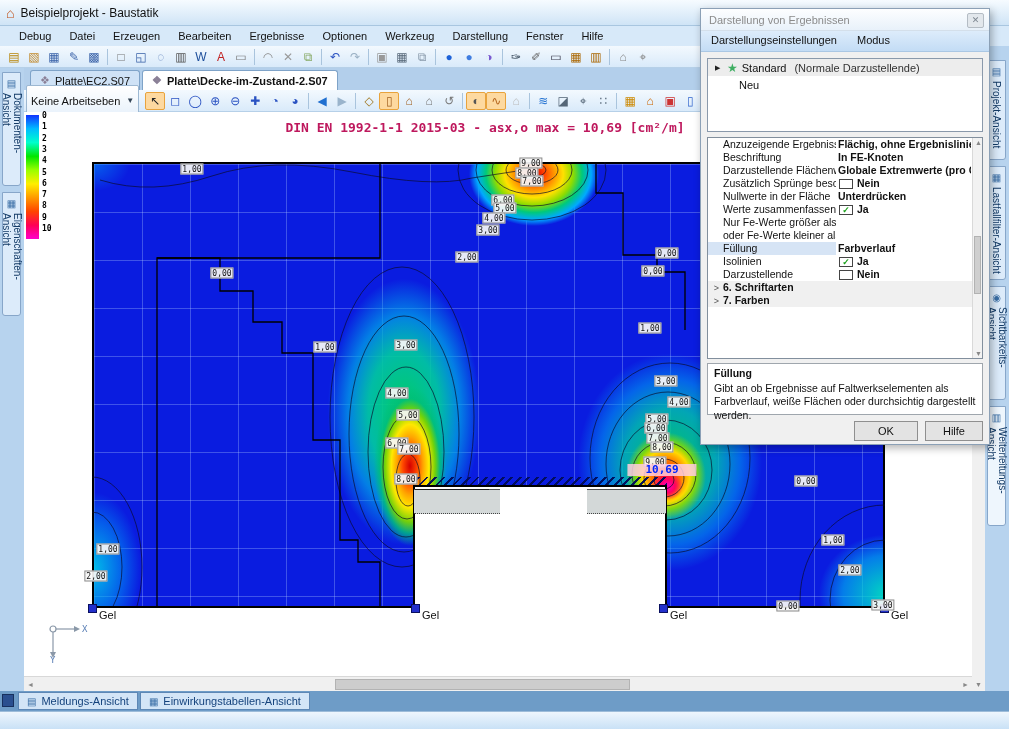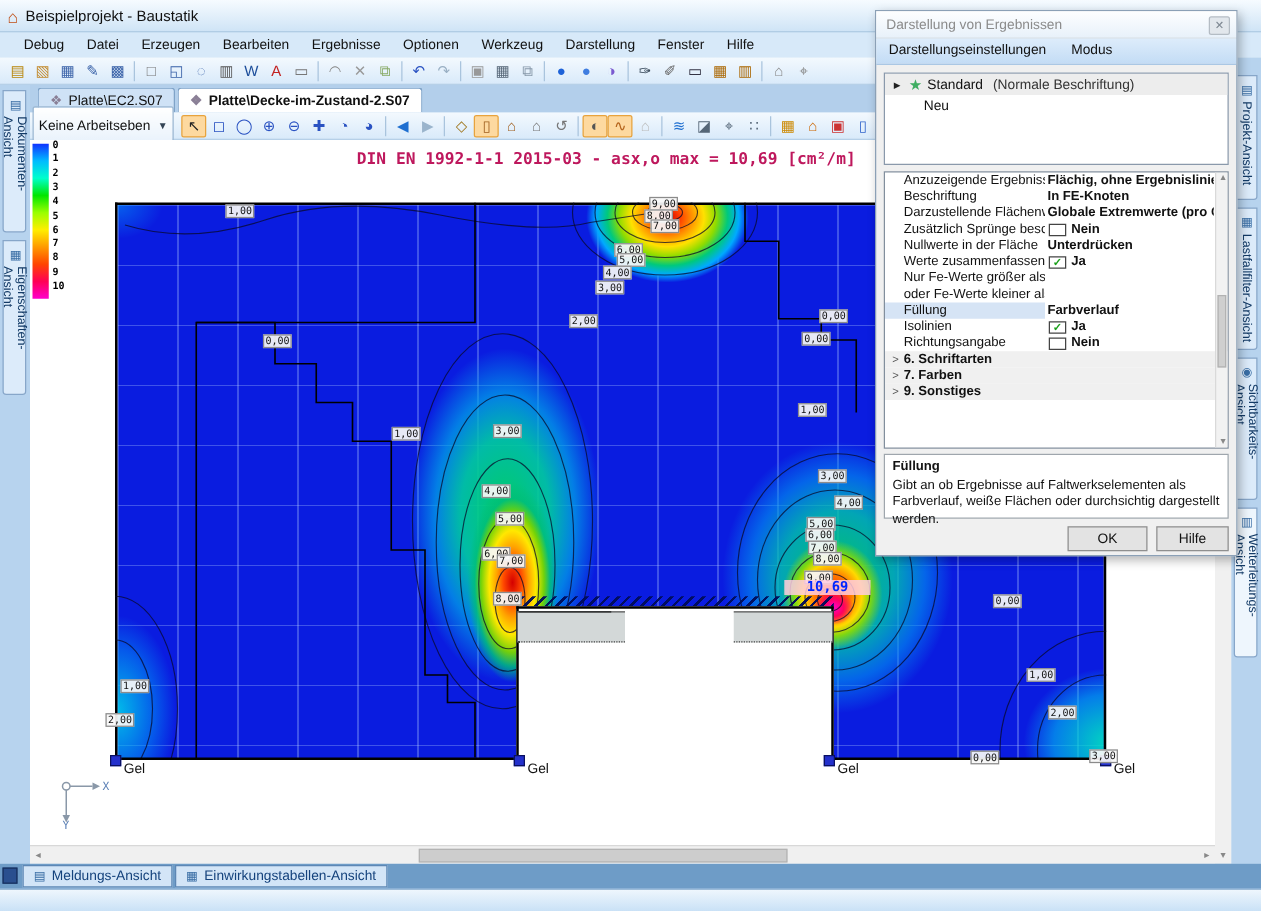--- a/index.html
+++ b/index.html
@@ -445,21 +445,21 @@
     <div id="dlg-close">✕</div>
     <div id="dlg-menu">
         <div class="dmenu-item">Darstellungseinstellungen</div>
         <div class="dmenu-item">Modus</div>
       </div>
     <div id="dlg-tree">
         <div class="tree-row selected">
           <span class="exp">▶</span>
           <span class="star">★</span>
           <span>Standard</span>
-          <span class="note">(Normale Beschriftung)</span>
+          <span class="note">(Normale Darzustellende)</span>
         </div>
         <div class="tree-row child">
           <span>Neu</span>
         </div>
       </div>
     <div id="dlg-grid">
         <div class="pg-row">
           <span class="pg-label">Anzuzeigende Ergebnisse</span>
           <span class="pg-value bold">Flächig, ohne Ergebnislinien</span>
         </div>
@@ -493,31 +493,28 @@
         </div>
         <div class="pg-row selected">
           <span class="pg-label">Füllung</span>
           <span class="pg-value bold">Farbverlauf</span>
         </div>
         <div class="pg-row">
           <span class="pg-label">Isolinien</span>
           <span class="pg-value bold"><span class="pg-check">✓</span>Ja</span>
         </div>
         <div class="pg-row">
-          <span class="pg-label">Richtungsangabe</span>
+          <span class="pg-label">Darzustellende</span>
           <span class="pg-value bold"><span class="pg-check"></span>Nein</span>
         </div>
         <div class="pg-row group">
           <span class="pg-label"><span class="arrow">&gt;</span>6. Schriftarten</span>
         </div>
         <div class="pg-row group">
           <span class="pg-label"><span class="arrow">&gt;</span>7. Farben</span>
-        </div>
-        <div class="pg-row group">
-          <span class="pg-label"><span class="arrow">&gt;</span>9. Sonstiges</span>
         </div>
         <div id="pg-scroll">
           <span class="scroll-arrow" style="left:2px;top:1px;">▲</span>
           <span class="scroll-arrow" style="left:2px;bottom:1px;">▼</span>
           <div class="thumb"></div>
         </div>
       </div>
     <div id="dlg-desc">
       <div class="dtitle">Füllung</div>
       <div>Gibt an ob Ergebnisse auf Faltwerkselementen als Farbverlauf, weiße Flächen oder durchsichtig dargestellt werden.</div>

